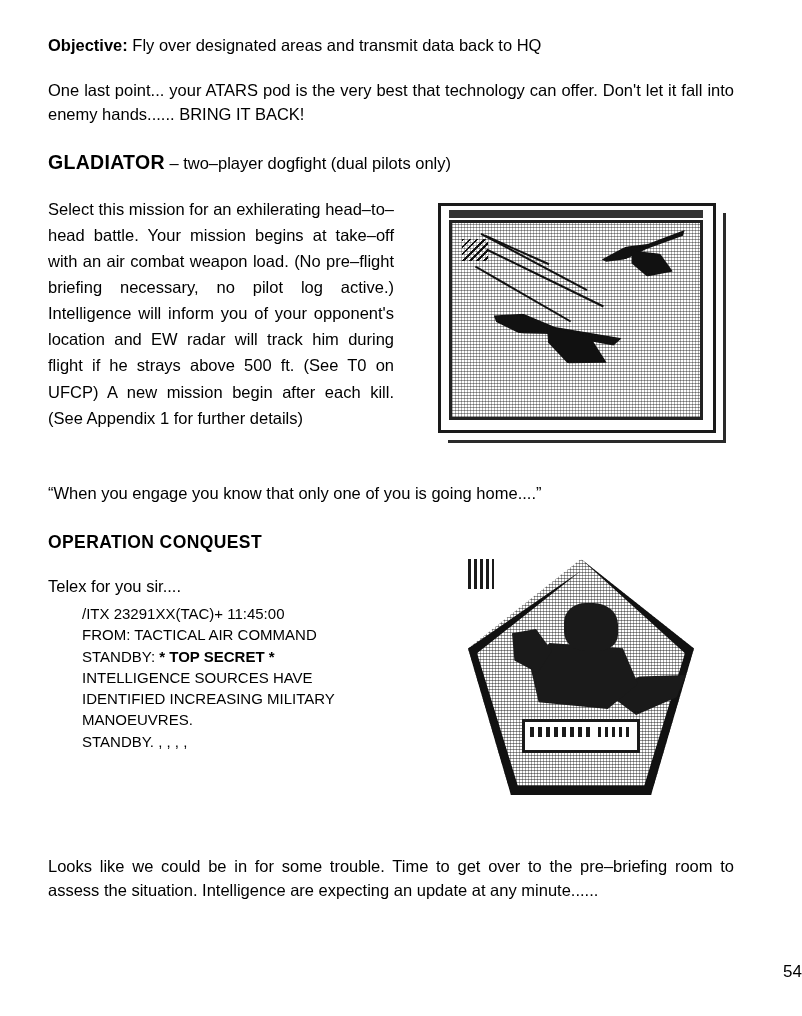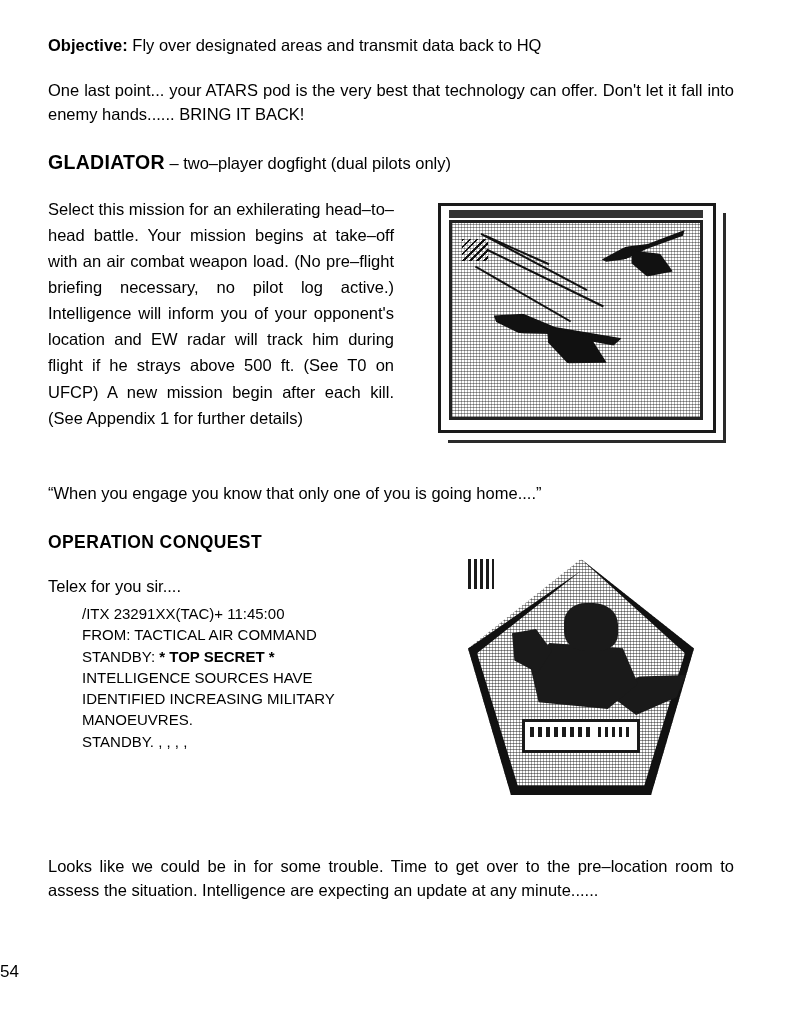--- a/index.html
+++ b/index.html
@@ -270,21 +270,21 @@
     margin-top: 20px;
     font-size: 16.5px;
     line-height: 1.45;
     text-align: justify;
   }
   .page-number {
     position: absolute;
     left: 0;
     top: 962px;
     width: 802px;
-    text-align: left;
+    text-align: right;
     font-size: 17px;
   }
 </style>
 </head>
 <body>
 
 <div class="page">
   <div class="content">
 
     <div class="objective-line">
@@ -343,17 +343,17 @@
         <div class="fig-shape torso"></div>
         <div class="fig-shape arm"></div>
         <div class="fig-shape head"></div>
         <div class="hand"></div>
         <div class="console"></div>
         <div class="console-strip"></div>
         <div class="console-strip2"></div>
       </div>
     </div>
 
-    <p class="closing">Looks like we could be in for some trouble. Time to get over to the pre–location room to assess the situation.  Intelligence are expecting an update at any minute......</p>
+    <p class="closing">Looks like we could be in for some trouble. Time to get over to the pre–briefing room to assess the situation.  Intelligence are expecting an update at any minute......</p>
   </div>
 
   <div class="page-number">54</div>
 </div>
 
 </body></html>

